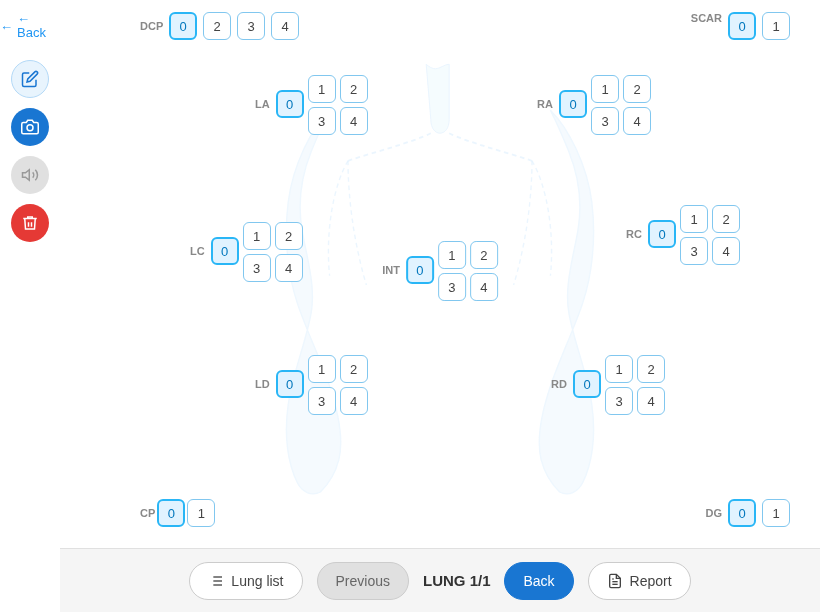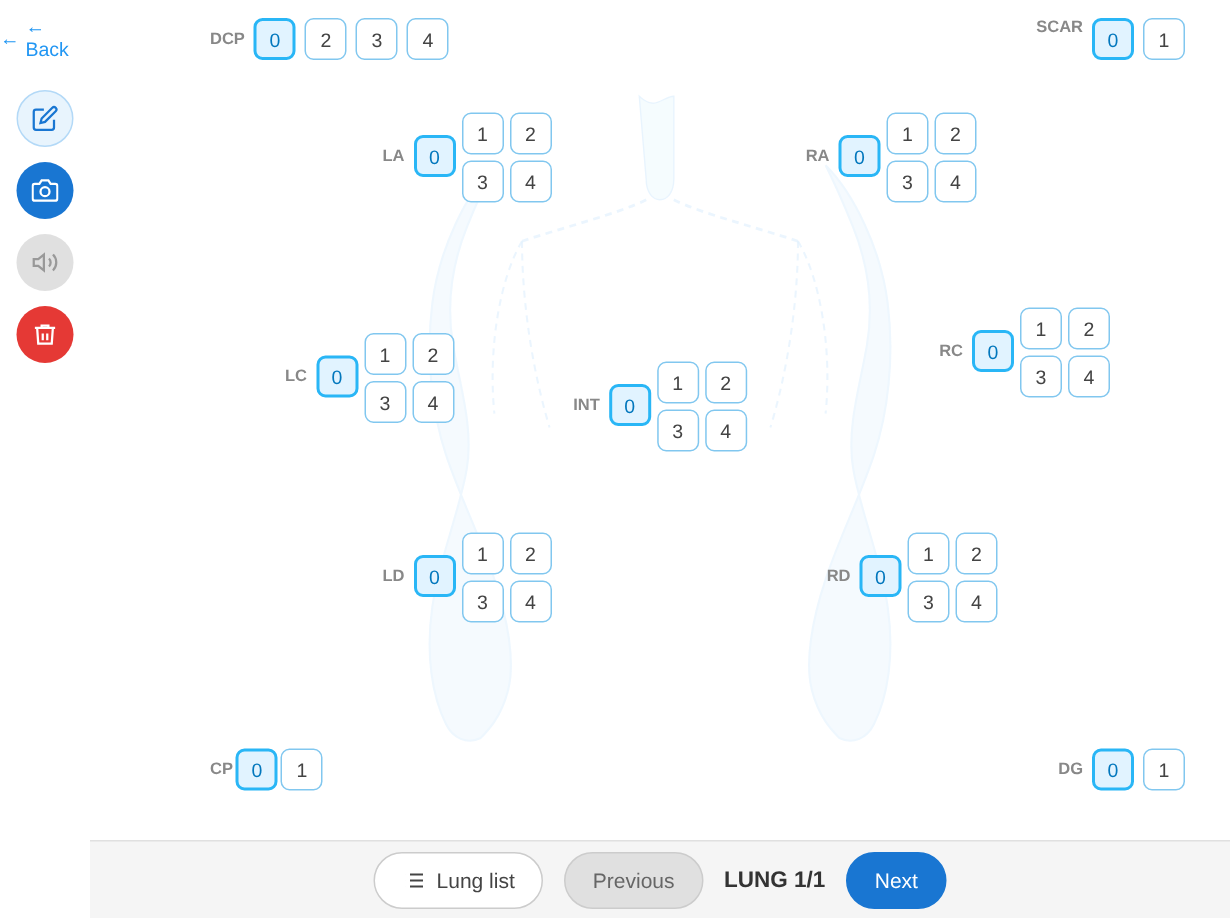--- a/index.html
+++ b/index.html
@@ -158,21 +158,21 @@
       height: 460px;
       opacity: 0.15;
     }
 
     
     .bottom-nav {
       position: absolute;
       bottom: 0;
       left: 0;
       right: 0;
-      height: 52px;
+      height: 64px;
       background: #f5f5f5;
       border-top: 1px solid #e0e0e0;
       display: flex;
       align-items: center;
       justify-content: center;
       gap: 14px;
     }
 
     .nav-btn {
       height: 38px;
@@ -392,17 +392,27 @@
           <line x1="3" y1="12" x2="3.01" y2="12"></line>
           <line x1="3" y1="18" x2="3.01" y2="18"></line>
       </svg>
       <span>Lung list</span>
     </button>
     <button class="nav-btn previous">
       <span>Previous</span>
     </button>
     <span class="lung-counter">LUNG 1/1</span>
     <button class="nav-btn next">
-      <span>Next</span>
+      <span>Back</span>
     </button>
+    <button class="nav-btn">
+      <svg width="16" height="16" viewBox="0 0 24 24" fill="none" stroke="currentColor" stroke-width="2">
+        <path d="M14 2H6a2 2 0 0 0-2 2v16a2 2 0 0 0 2 2h12a2 2 0 0 0 2-2V8z"></path>
+        <polyline points="14 2 14 8 20 8"></polyline>
+        <line x1="16" y1="13" x2="8" y2="13"></line>
+        <line x1="16" y1="17" x2="8" y2="17"></line>
+        <polyline points="10 9 9 9 8 9"></polyline>
+      </svg>
+      <span>Report</span>
+    </button>
   </div>
 
 </div>
 
 </body></html>

